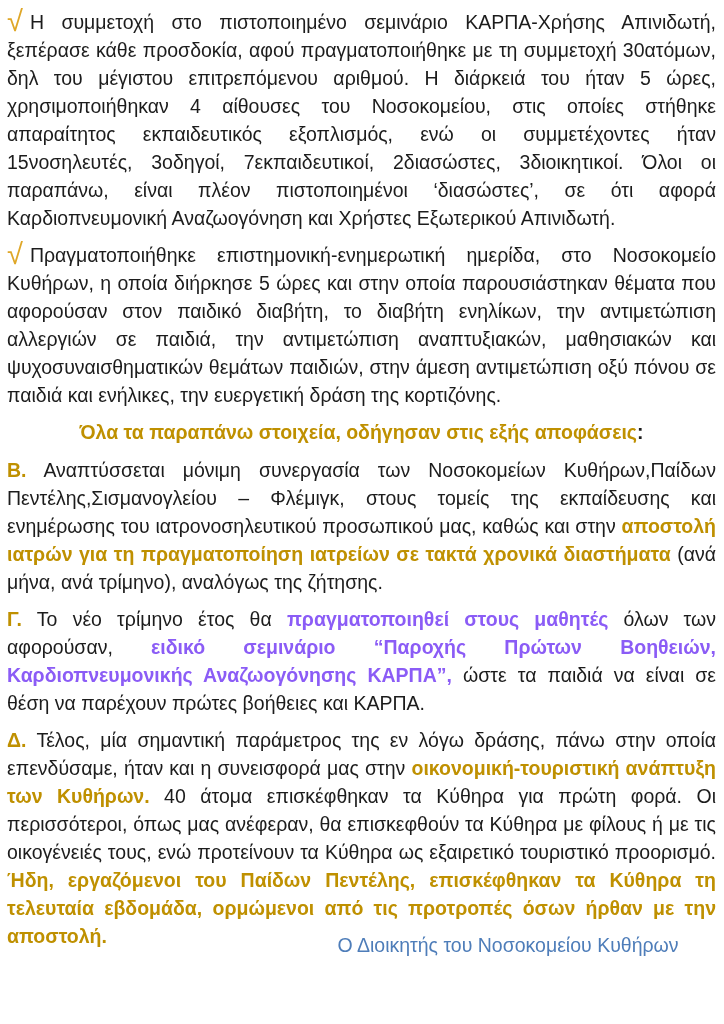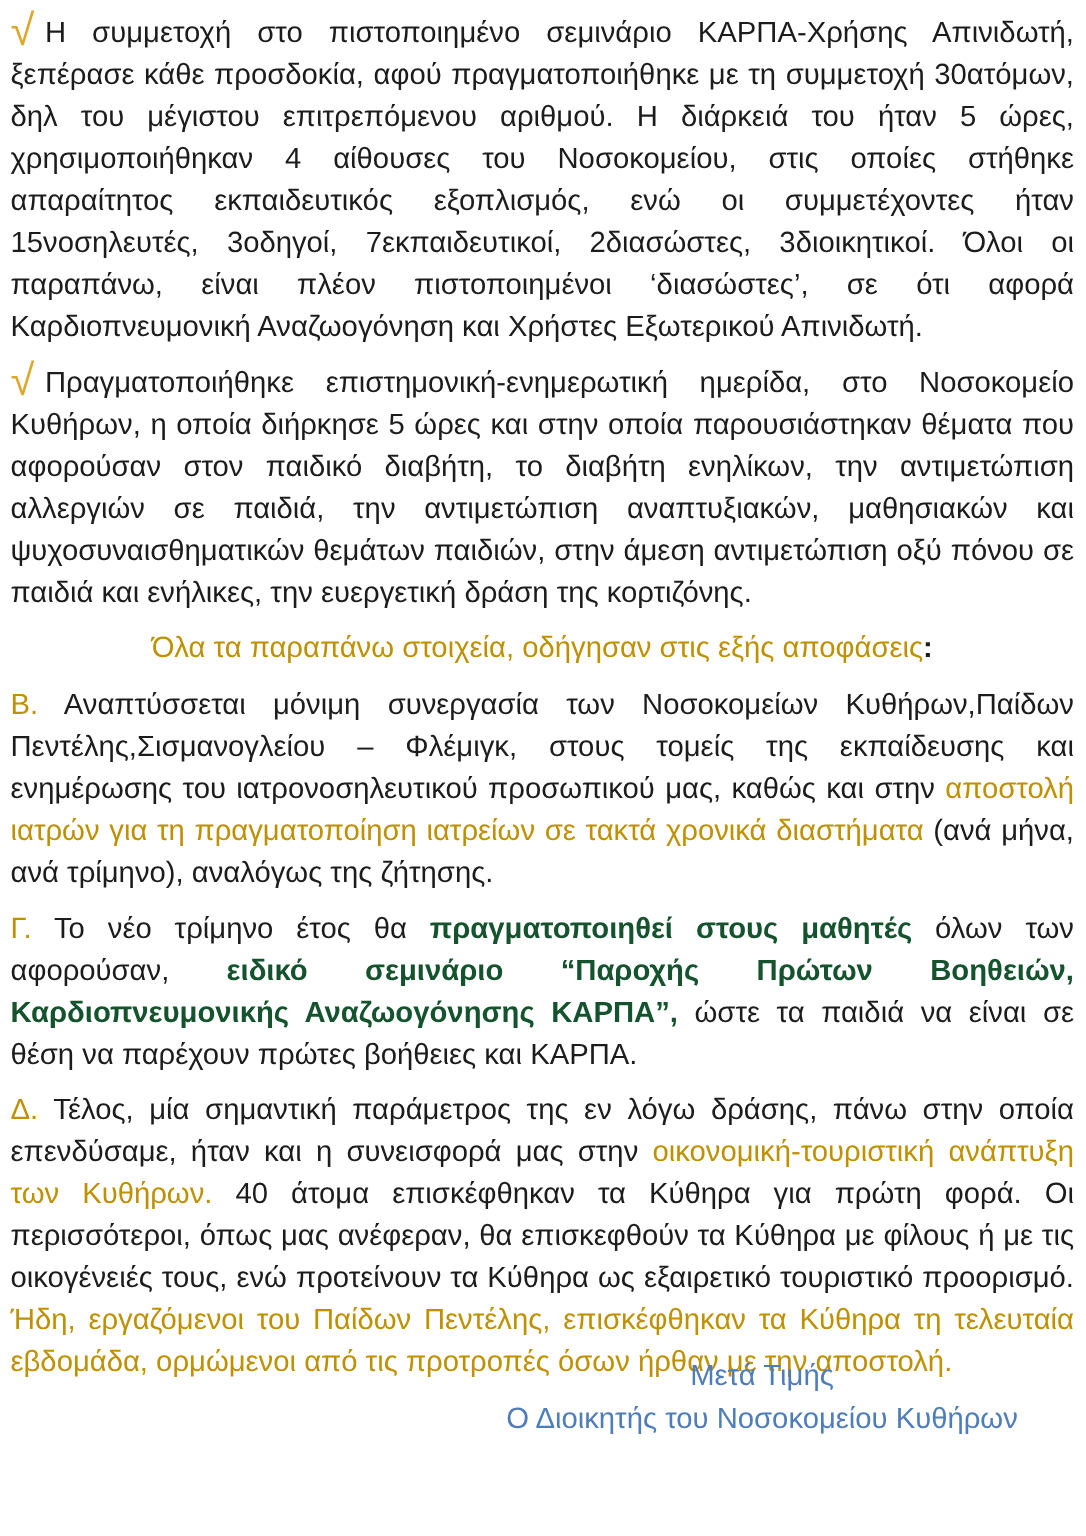--- a/index.html
+++ b/index.html
@@ -26,24 +26,24 @@
   .check {
     color: #DFA728;
     font-size: 29px;
     line-height: 0;
     position: relative;
     top: 2px;
     margin-right: 7px;
   }
   .gold {
     color: #BF9000;
-    font-weight: normal;
+    font-weight: bold;
   }
   .blue {
-    color: #14532d;
+    color: #8b5cf6;
     font-weight: bold;
   }
   .heading {
     text-align: center;
     font-weight: bold;
     margin: 4px 0 10px 0;
   }
   .heading .colon {
     color: #1c1c1c;
   }
@@ -80,18 +80,17 @@
 
   <p class="para">
     <span class="gold">Γ.</span><span> Το νέο τρίμηνο έτος θα </span><span class="blue">πραγματοποιηθεί στους μαθητές</span><span> όλων των αφορούσαν, </span><span class="blue">ειδικό σεμινάριο “Παροχής Πρώτων Βοηθειών, Καρδιοπνευμονικής Αναζωογόνησης ΚΑΡΠΑ”,</span><span> ώστε τα παιδιά να είναι σε θέση να παρέχουν πρώτες βοήθειες και ΚΑΡΠΑ.</span>
   </p>
 
   <p class="para">
     <span class="gold">Δ.</span><span> Τέλος, μία σημαντική παράμετρος της εν λόγω δράσης, πάνω στην οποία επενδύσαμε, ήταν και η συνεισφορά μας στην </span><span class="gold">οικονομική-τουριστική ανάπτυξη των Κυθήρων.</span><span> 40 άτομα επισκέφθηκαν τα Κύθηρα για πρώτη φορά. Οι περισσότεροι, όπως μας ανέφεραν, θα επισκεφθούν τα Κύθηρα με φίλους ή με τις οικογένειές τους, ενώ προτείνουν τα Κύθηρα ως εξαιρετικό τουριστικό προορισμό. </span><span class="gold">Ήδη, εργαζόμενοι του Παίδων Πεντέλης, επισκέφθηκαν τα Κύθηρα τη τελευταία εβδομάδα, ορμώμενοι από τις προτροπές όσων ήρθαν με την αποστολή.</span>
   </p>
 
   <div class="sig">
-    <div>Μετά Τιμής</div>
     <div>Ο Διοικητής του Νοσοκομείου Κυθήρων</div>
 
   </div>
 
 </div>
 
 </body></html>

